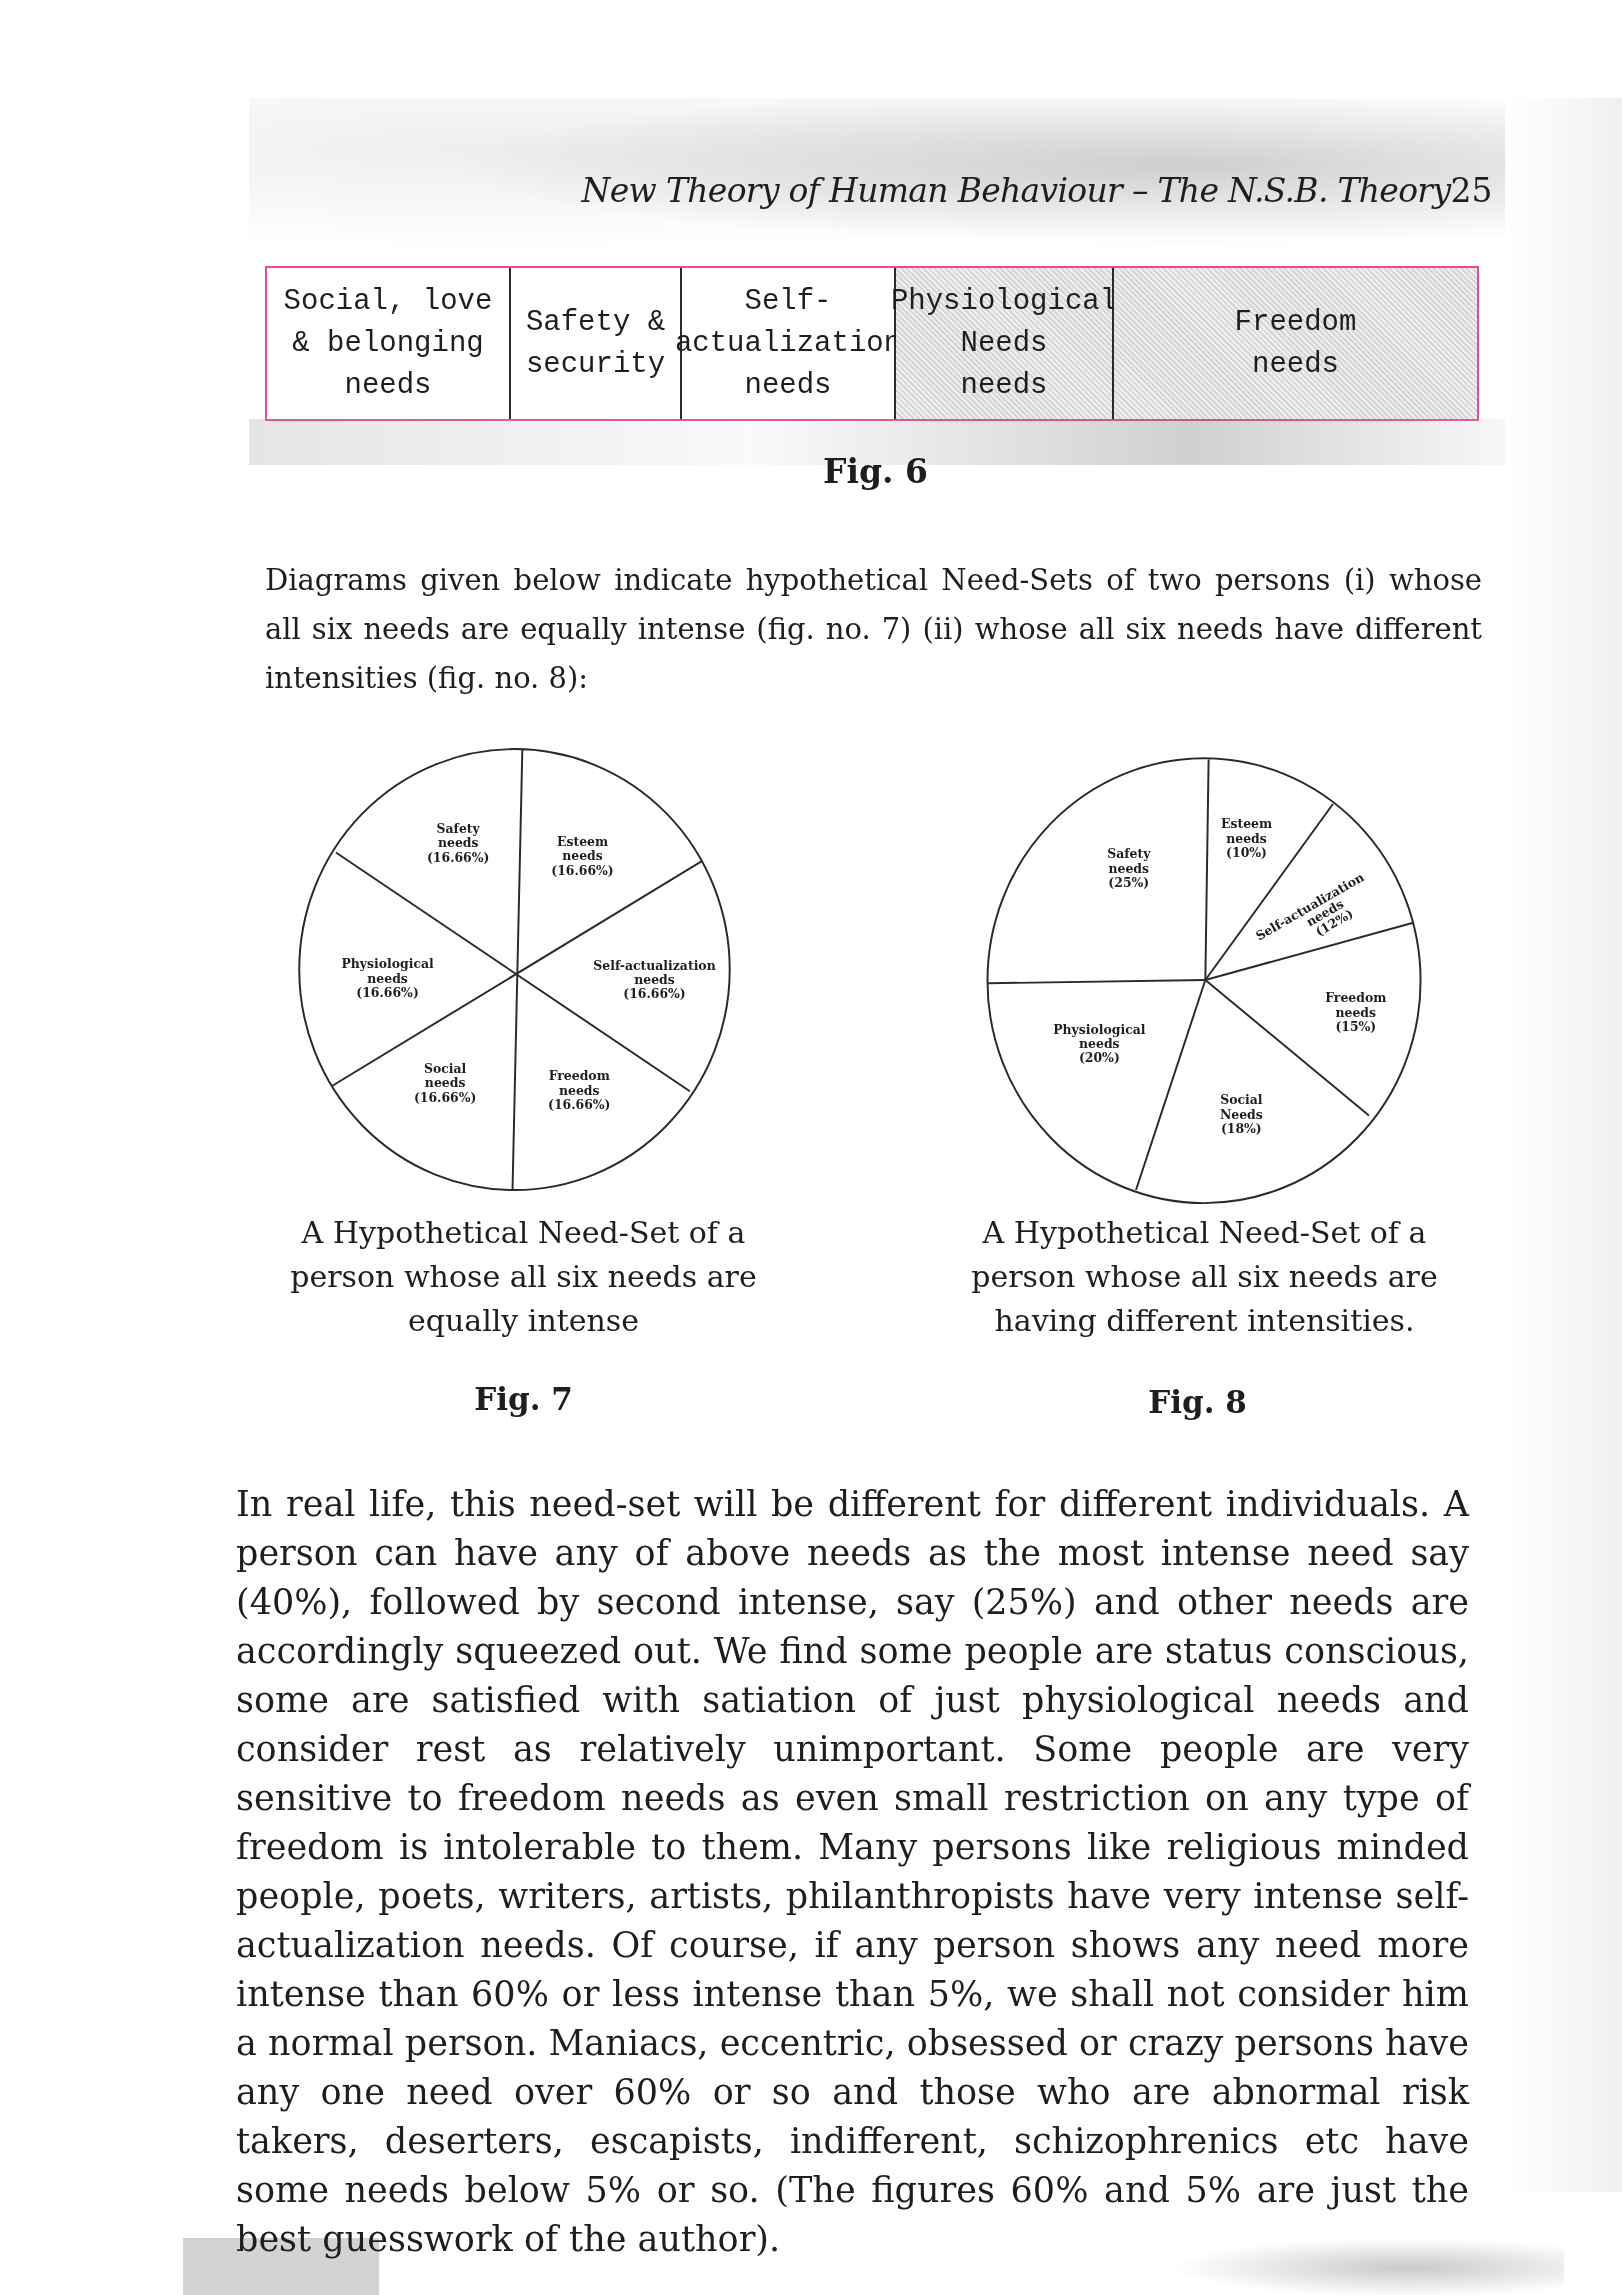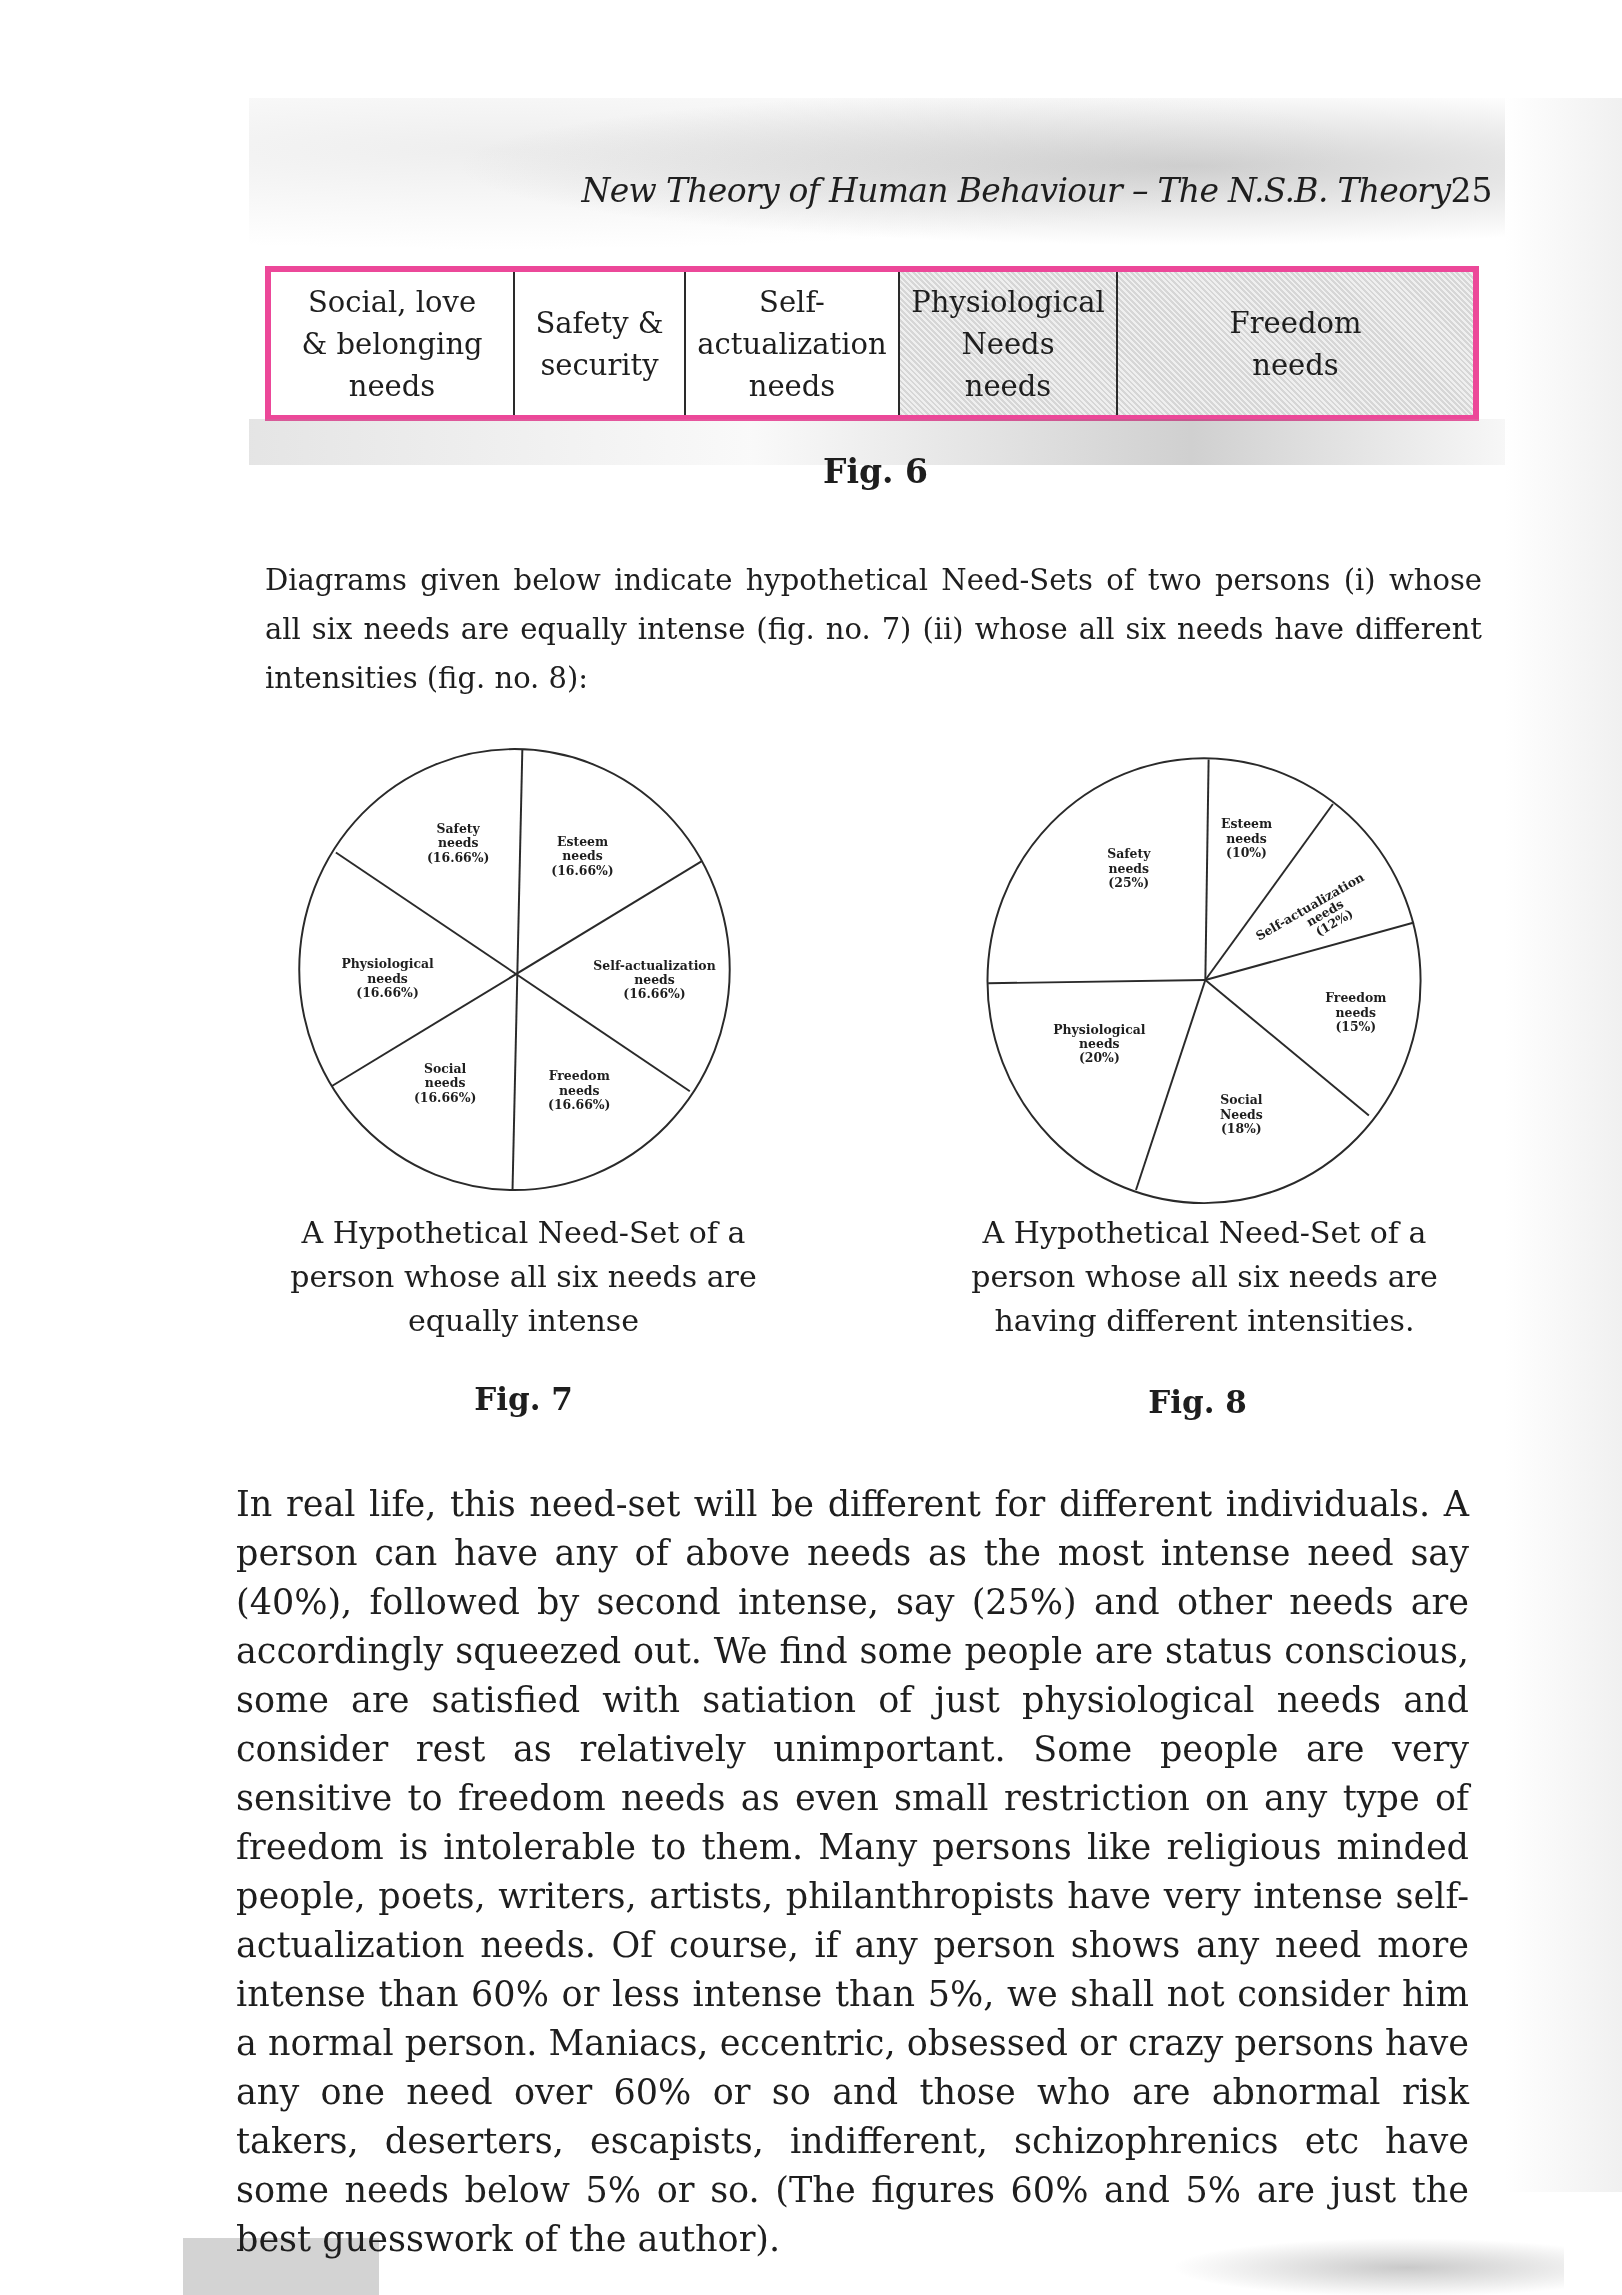--- a/index.html
+++ b/index.html
@@ -24,22 +24,23 @@
   .running-head {
     position: absolute; left: 592px; top: 171px; width: 890px;
     font-style: italic; font-size: 33px; line-height: 39px; white-space: nowrap;
     display: flex; justify-content: center;
   }
   .running-head .title { letter-spacing: -0.7px; }
   .running-head .page-no { font-style: normal; }
 
   .needs-table {
     position: absolute; left: 265px; top: 266px; width: 1214px; height: 155px;
-    border: 6px solid #ec4899; box-sizing: border-box;
+    border: 2px solid #ec4899; box-sizing: border-box;
     display: flex;
+    font-family: Liberation Mono, monospace;
   }
   .needs-cell {
     border-right: 2px solid #2a2a2a; box-sizing: border-box;
     display: flex; align-items: center; justify-content: center;
     text-align: center; font-size: 29px; line-height: 42px;
     white-space: pre-line;
   }
   .needs-cell:last-child { border-right: none; }
   .needs-cell.shaded { background: repeating-linear-gradient(45deg, #9a9a9a 0 2px, #c8c8c8 2px 3.9px); }
   .needs-cell.light-shade { background: repeating-linear-gradient(45deg, #d6d6d6 0 2px, #efefef 2px 3.9px); }

